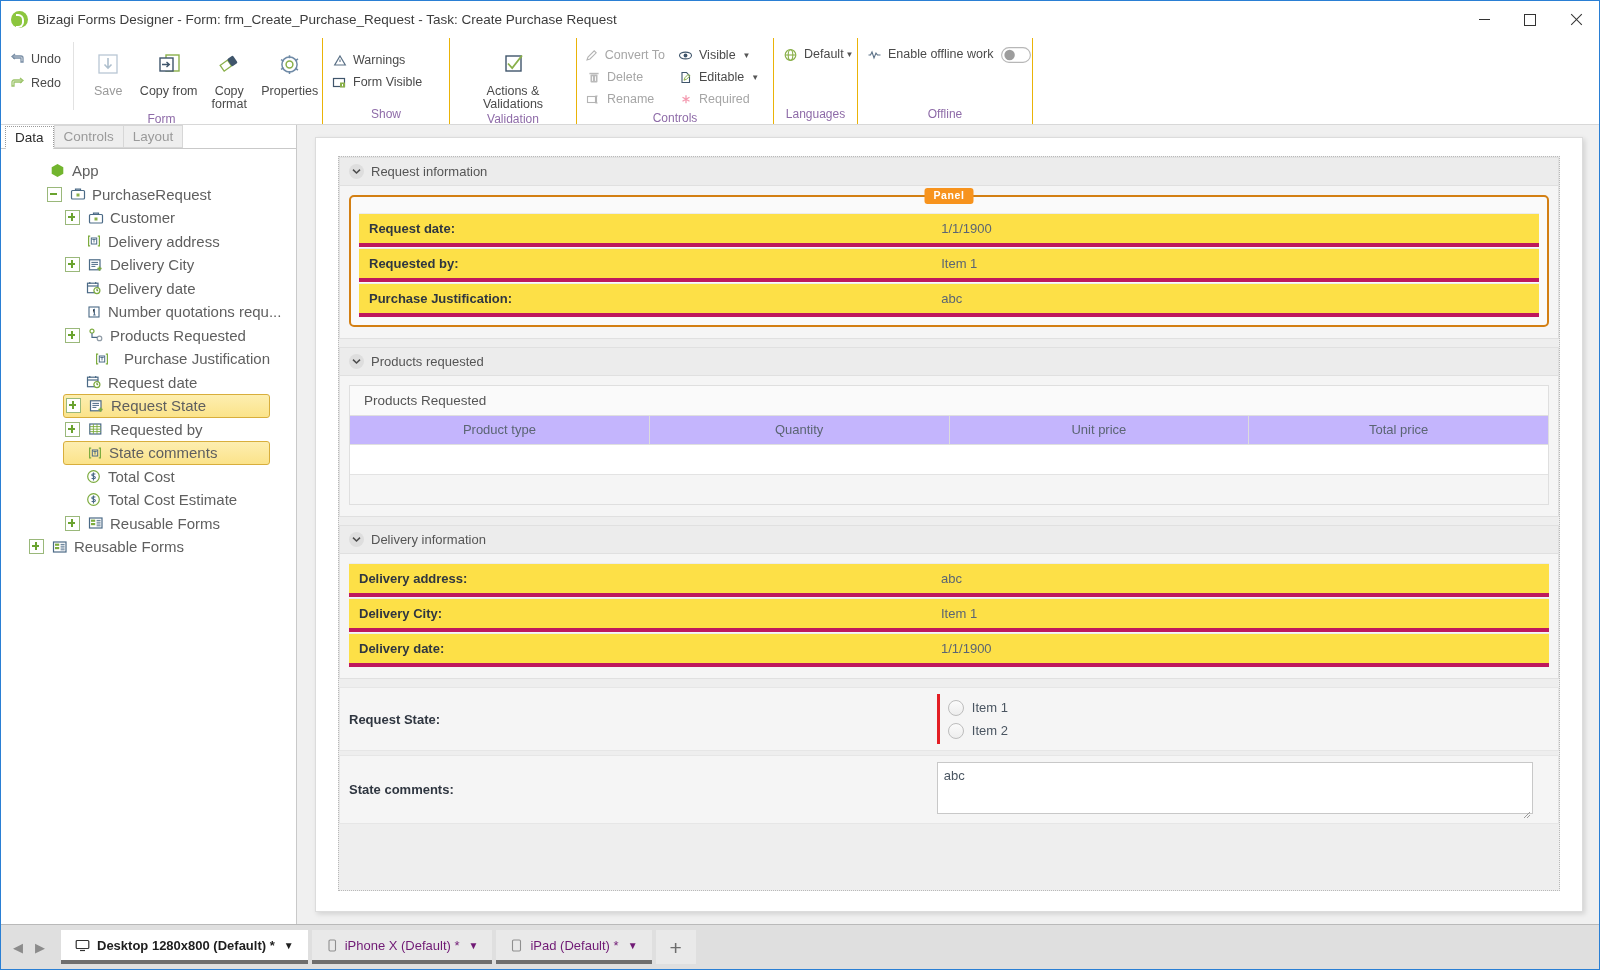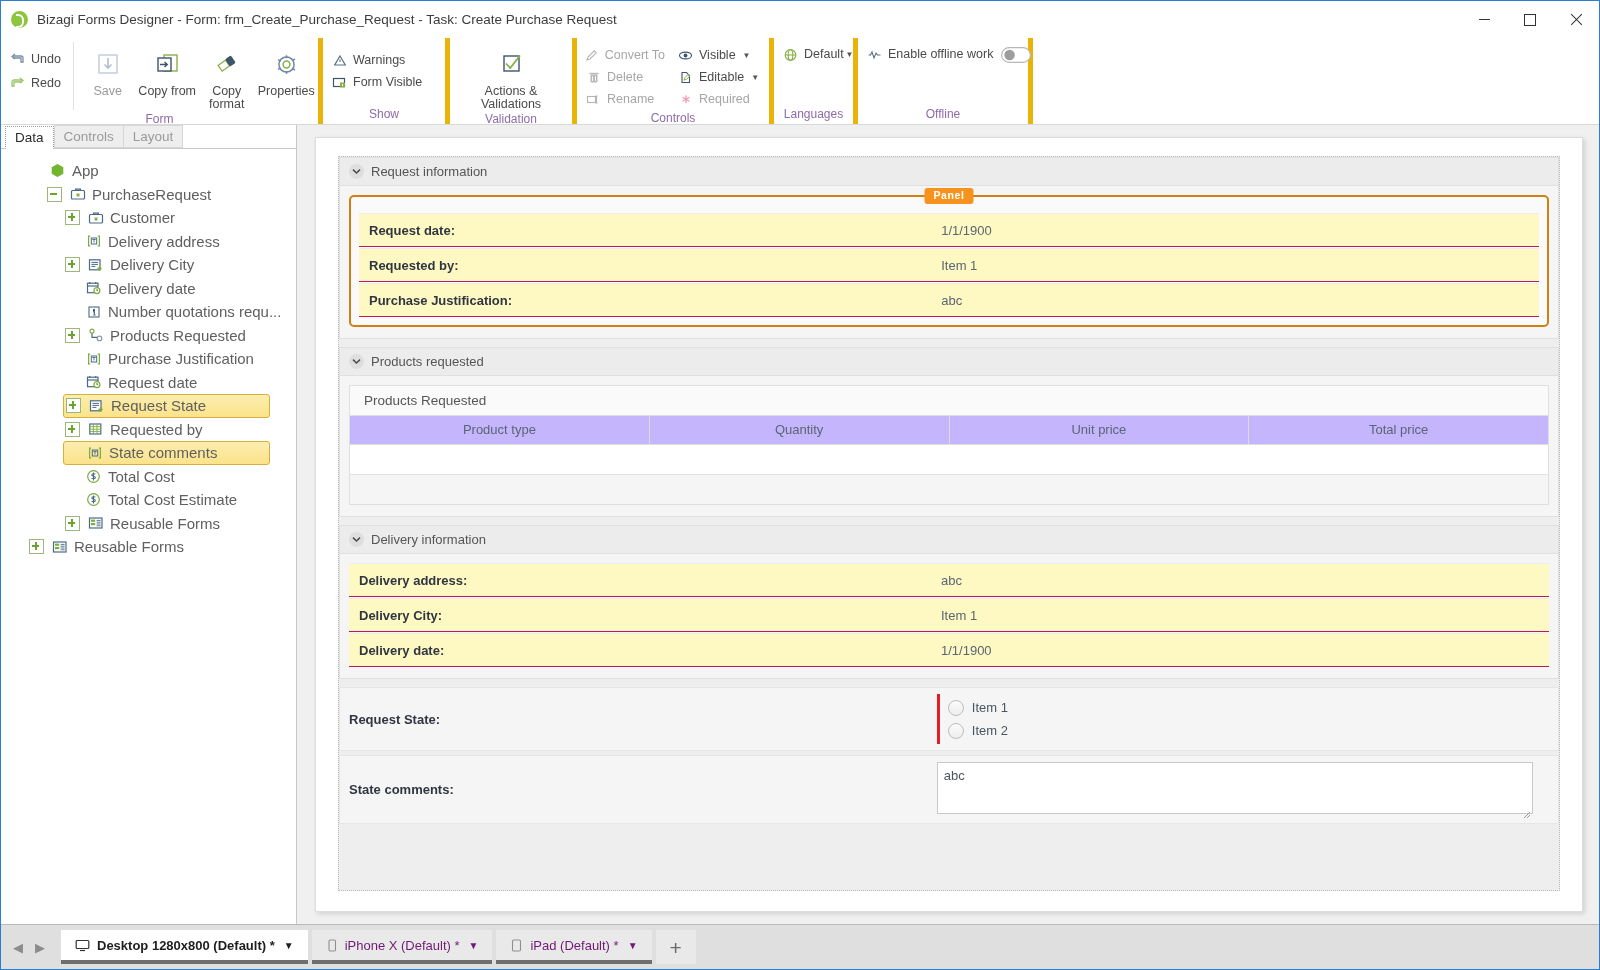--- a/index.html
+++ b/index.html
@@ -84,21 +84,21 @@
     height: 86px;
     background: #ffffff;
     border-bottom: 1px solid #d8d8d8;
     display: flex;
     position: relative;
   }
   .rgroup {
     display: flex;
     flex-direction: column;
     position: relative;
-    border-right: 5px solid #eab308;
+    border-right: 1px solid #eab308;
     padding: 0 2px;
     height: 86px;
     box-sizing: border-box;
   }
   .rgroup:last-child { border-right: none; }
   .rgroup-body {
     flex: 1;
     display: flex;
     align-items: flex-start;
     padding-top: 4px;
@@ -303,23 +303,23 @@
     font-weight: bold;
     letter-spacing: .6px;
     padding: 2px 9px 3px 9px;
     border-radius: 3px;
     line-height: 11px;
   }
   .frow {
     display: flex;
     align-items: center;
     height: 34px;
-    background: #fef9c3;
+    background: #fde047;
     border-top: 1px solid #ececec;
-    border-bottom: 1px solid #be185d;
+    border-bottom: 4px solid #be185d;
     box-sizing: border-box;
     margin-bottom: 1px;
   }
   .frow:last-child { margin-bottom: 0; }
   .flabel {
     width: 49%;
     padding-left: 10px;
     box-sizing: border-box;
     font-size: 13px;
     font-weight: bold;
@@ -783,21 +783,21 @@
             <span class="texp plus"></span>
             <span class="ticon">
               <svg width="16" height="14" viewBox="0 0 16 14">
                 <circle cx="4" cy="3.2" r="2" fill="none" stroke="#7cab3e" stroke-width="1.2"></circle>
                 <circle cx="11.5" cy="10.4" r="2.3" fill="none" stroke="#8f9ba6" stroke-width="1.2"></circle>
                 <path d="M4 5.2v4.2h5.2" fill="none" stroke="#4b6a86" stroke-width="1.2"></path>
               </svg>
             </span>
             <span class="tlabel">Products Requested</span>
           </div>
-          <div class="tnode" style="margin-left: 62px;">
+          <div class="tnode" style="margin-left: 62px; justify-content: space-between;">
             <span class="texp none"></span>
             <span class="ticon">
               <svg width="14" height="14" viewBox="0 0 14 14">
                 <path d="M3.2 2.2H1.6v9.6h1.6M10.8 2.2h1.6v9.6h-1.6" fill="none" stroke="#7cab3e" stroke-width="1.2"></path>
                 <rect x="4.3" y="4" width="5.4" height="6" fill="none" stroke="#4b6a86" stroke-width="1"></rect>
                 <path d="M5.3 5.5h3.4M7 5.5v3" stroke="#4b6a86" stroke-width=".9"></path>
               </svg>
             </span>
             <span class="tlabel">Purchase Justification</span>
           </div>

